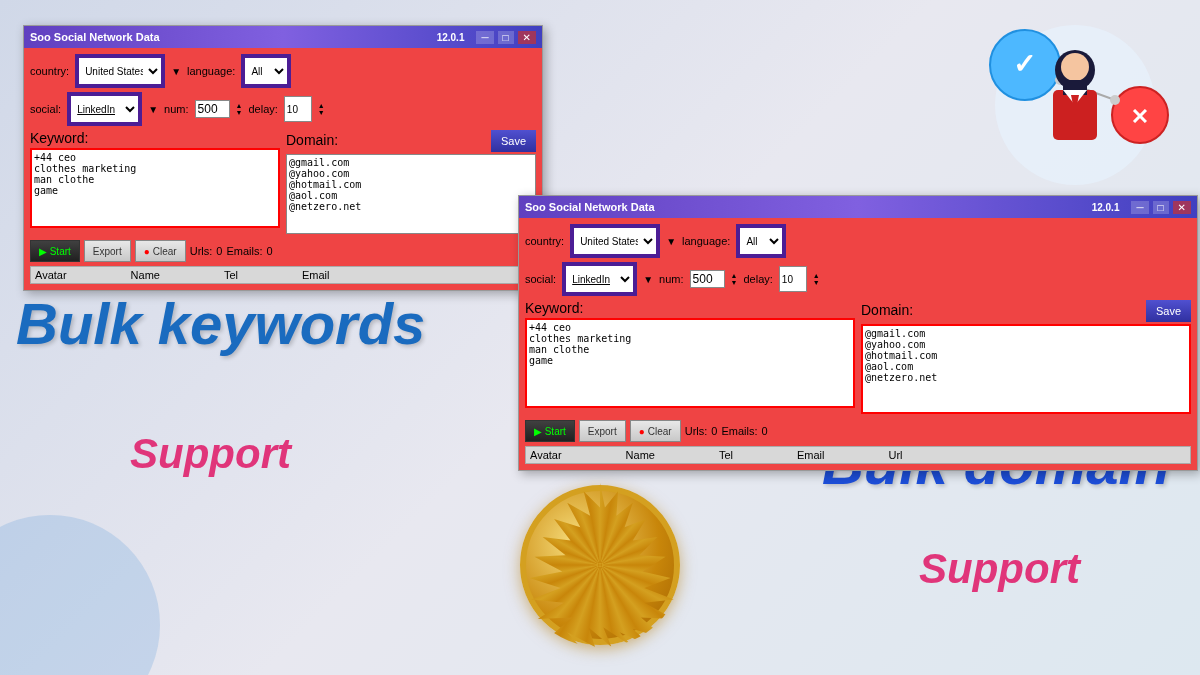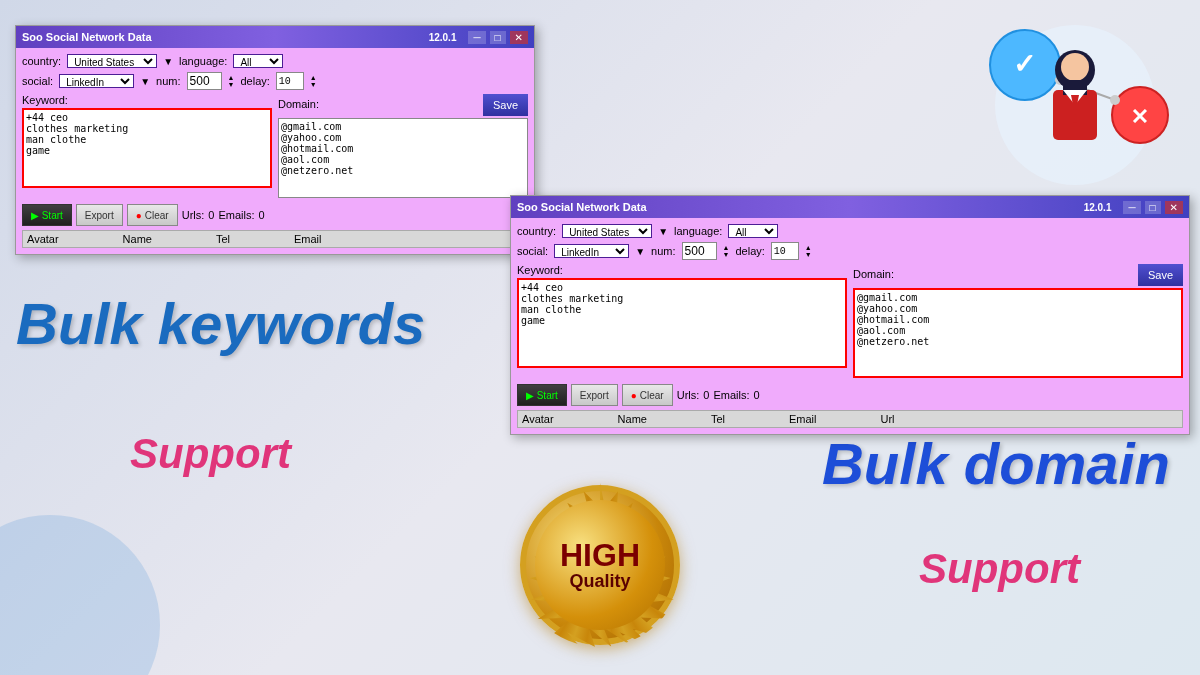--- a/index.html
+++ b/index.html
@@ -137,25 +137,26 @@
     .medal-quality {
       font-size: 18px;
       font-weight: 700;
       color: #5a0000;
       font-family: Arial Black, Arial, sans-serif;
     }
 
     
     .window {
       position: absolute;
-      background: #f0abfc;
+      background: #ef4444;
       border: 1px solid #999;
       box-shadow: 3px 3px 10px rgba(0,0,0,0.3);
       font-size: 11px;
       font-family: 'Segoe UI', sans-serif;
+      margin-left: 8px;
     }
 
     .window-titlebar {
       height: 22px;
       background: linear-gradient(to right, #6040c0, #8060e0, #4040c0);
       display: flex;
       align-items: center;
       justify-content: space-between;
       padding: 0 6px;
       color: white;
@@ -185,61 +186,60 @@
     
     .form-row {
       display: flex;
       align-items: center;
       gap: 6px;
       margin-bottom: 4px;
       font-size: 11px;
     }
     .form-label { font-size: 11px; white-space: nowrap; }
     .form-select {
-      border: 1px solid #4c1d95;
+      border: 4px solid #4c1d95;
       background: white;
       font-size: 10px;
       padding: 1px 2px;
-      height: 14px;
+      height: 34px;
     }
     .form-select-country { width: 90px; }
     .form-select-language { width: 50px; }
     .form-select-social { width: 75px; text-decoration: underline; }
     .form-input-num {
       width: 35px;
       border: 1px solid #888;
       font-size: 12px;
       padding: 1px 2px;
       height: 18px;
     }
     .form-input-delay {
       width: 28px;
       border: 1px solid #888;
       font-size: 10px;
       padding: 1px 2px;
-      height: 18px;
-      font-family: Liberation Mono, monospace;
+      height: 26px;
     }
     .spin-arrows {
       display: flex;
       flex-direction: column;
       font-size: 7px;
       line-height: 1;
       cursor: pointer;
     }
 
     
     .kw-domain-row {
       display: flex;
       gap: 6px;
       margin-bottom: 4px;
     }
     .kw-section { flex: 1; }
     .domain-section { flex: 1; }
-    .section-label { font-size: 11px; margin-bottom: 2px; }
+    .section-label { font-size: 14px; margin-bottom: 2px; }
 
     .keyword-textarea {
       width: 100%;
       height: 80px;
       border: 2px solid red;
       resize: none;
       font-size: 10px;
       padding: 2px;
       background: white;
     }
@@ -363,24 +363,20 @@
 <div class="circle-blue-left"></div>
 
 <div class="bulk-keywords-text">Bulk keywords</div>
 <div class="support-text-left">Support</div>
 <div class="bulk-domain-text">Bulk domain</div>
 <div class="support-text-right">Support</div>
 
 <div class="gold-medal">
   <div class="medal-outer">
     <div class="medal-spikes"></div>
-    <div class="medal-inner">
-      <div class="medal-high">HIGH</div>
-      <div class="medal-quality">Quality</div>
-    </div>
   </div>
 </div>
 
 <div class="illus-container">
   <svg width="240" height="200" viewBox="0 0 240 200" xmlns="http://www.w3.org/2000/svg">
 
     <circle cx="130" cy="90" r="80" fill="#e8f4ff" opacity="0.6"></circle>
 
     <circle cx="80" cy="50" r="35" fill="#4db8ff" stroke="#2090e0" stroke-width="2"></circle>
     <text x="80" y="58" text-anchor="middle" font-size="28" fill="white" font-weight="bold">✓</text>

